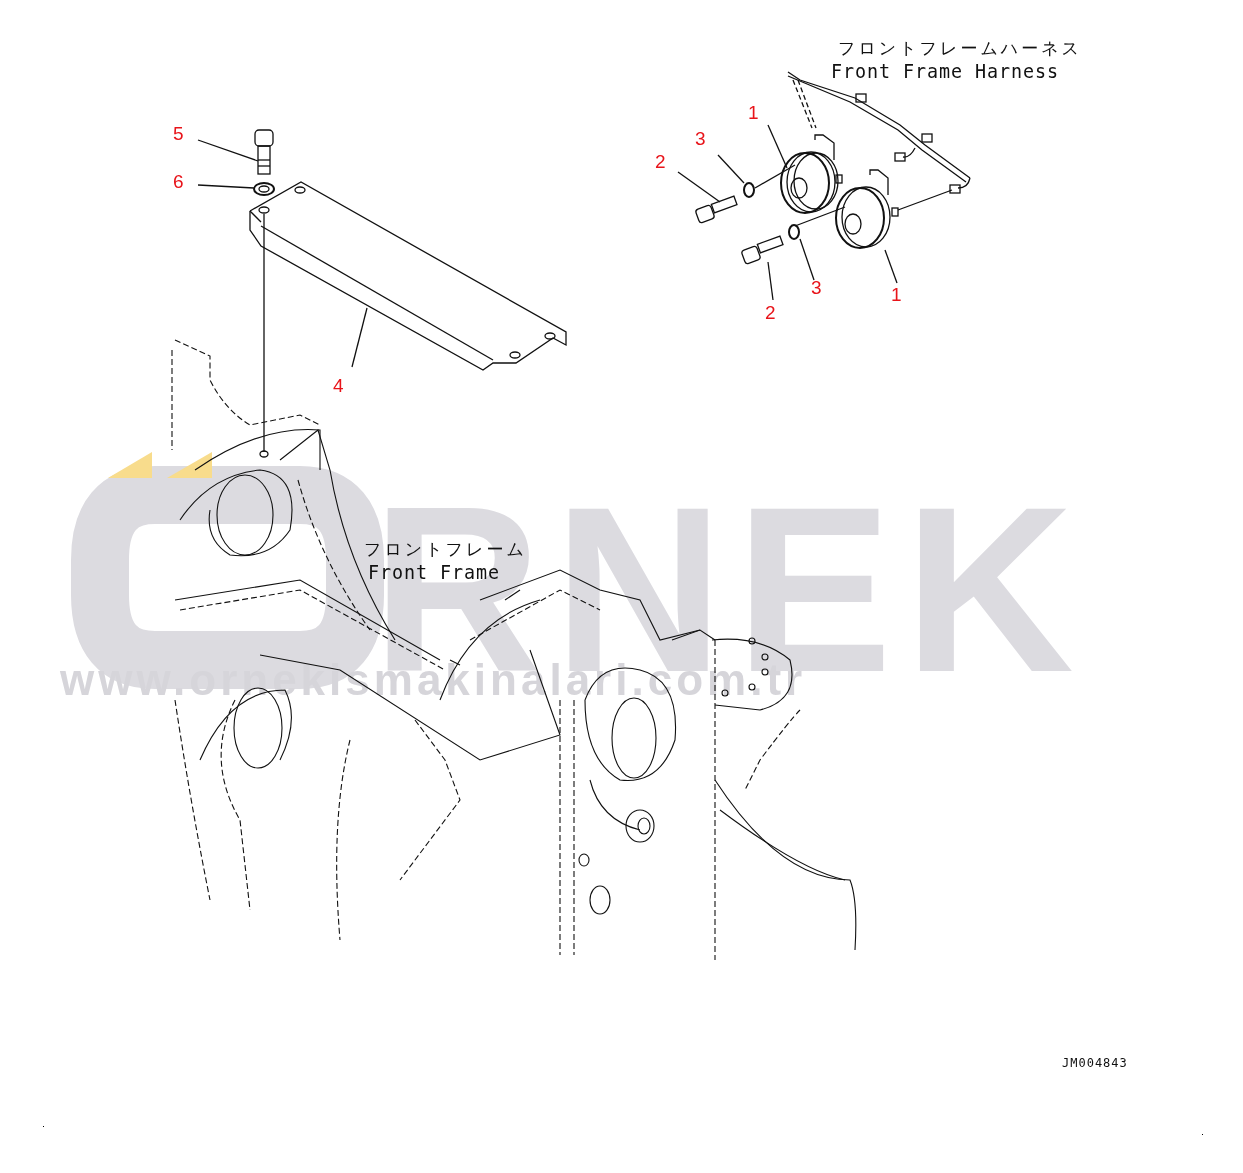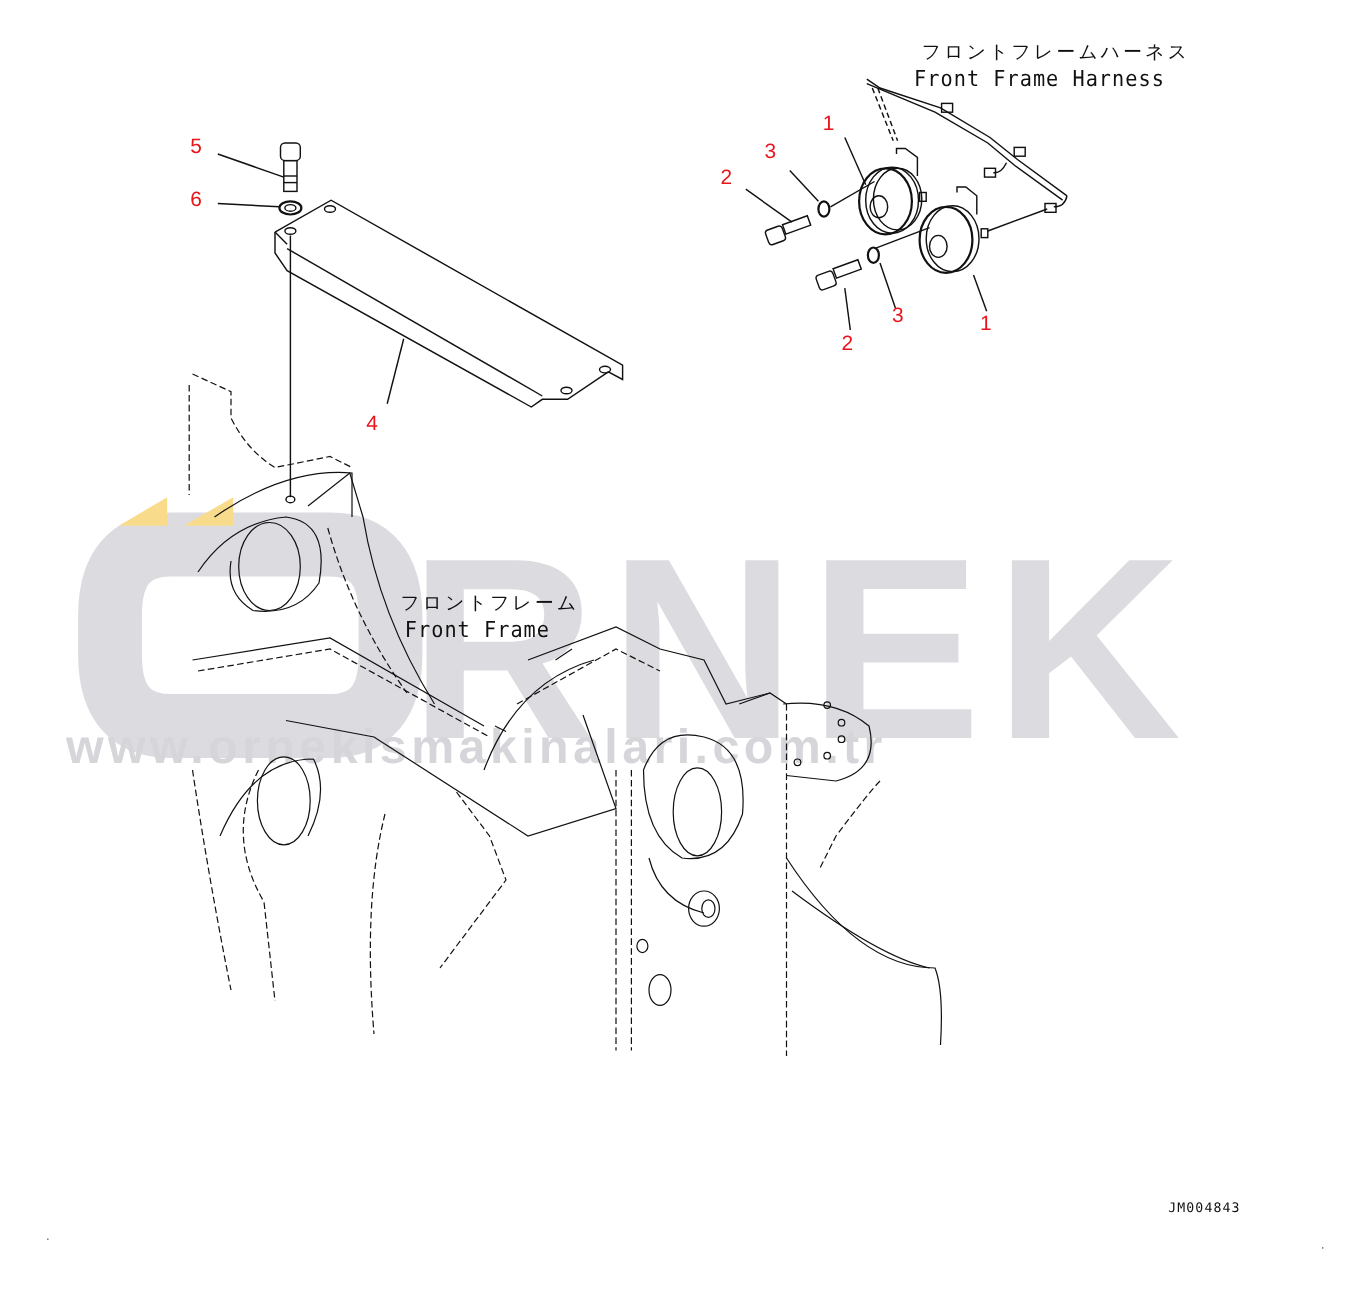--- a/index.html
+++ b/index.html
@@ -177,17 +177,17 @@
   <div class="callout" style="left:655px;top:152px;">2</div>
   <div class="callout" style="left:811px;top:278px;">3</div>
   <div class="callout" style="left:765px;top:303px;">2</div>
   <div class="callout" style="left:891px;top:285px;">1</div>
 
   <div class="label-jp" style="left:838px;top:41px;">フロントフレームハーネス</div>
   <div class="label-en" style="left:831px;top:61px;">Front Frame Harness</div>
   <div class="label-jp" style="left:364px;top:542px;text-align:center;">フロントフレーム</div>
   <div class="label-en" style="left:368px;top:562px;">Front Frame</div>
 
-  <div class="drawing-code" style="left:1062px;top:1091px;">JM004843</div>
+  <div class="drawing-code" style="left:1062px;top:1056px;">JM004843</div>
 
   <div class="dot" style="left:43px;top:1126px;"></div>
   <div class="dot" style="left:1202px;top:1134px;"></div>
 </div>
 
 </body></html>

